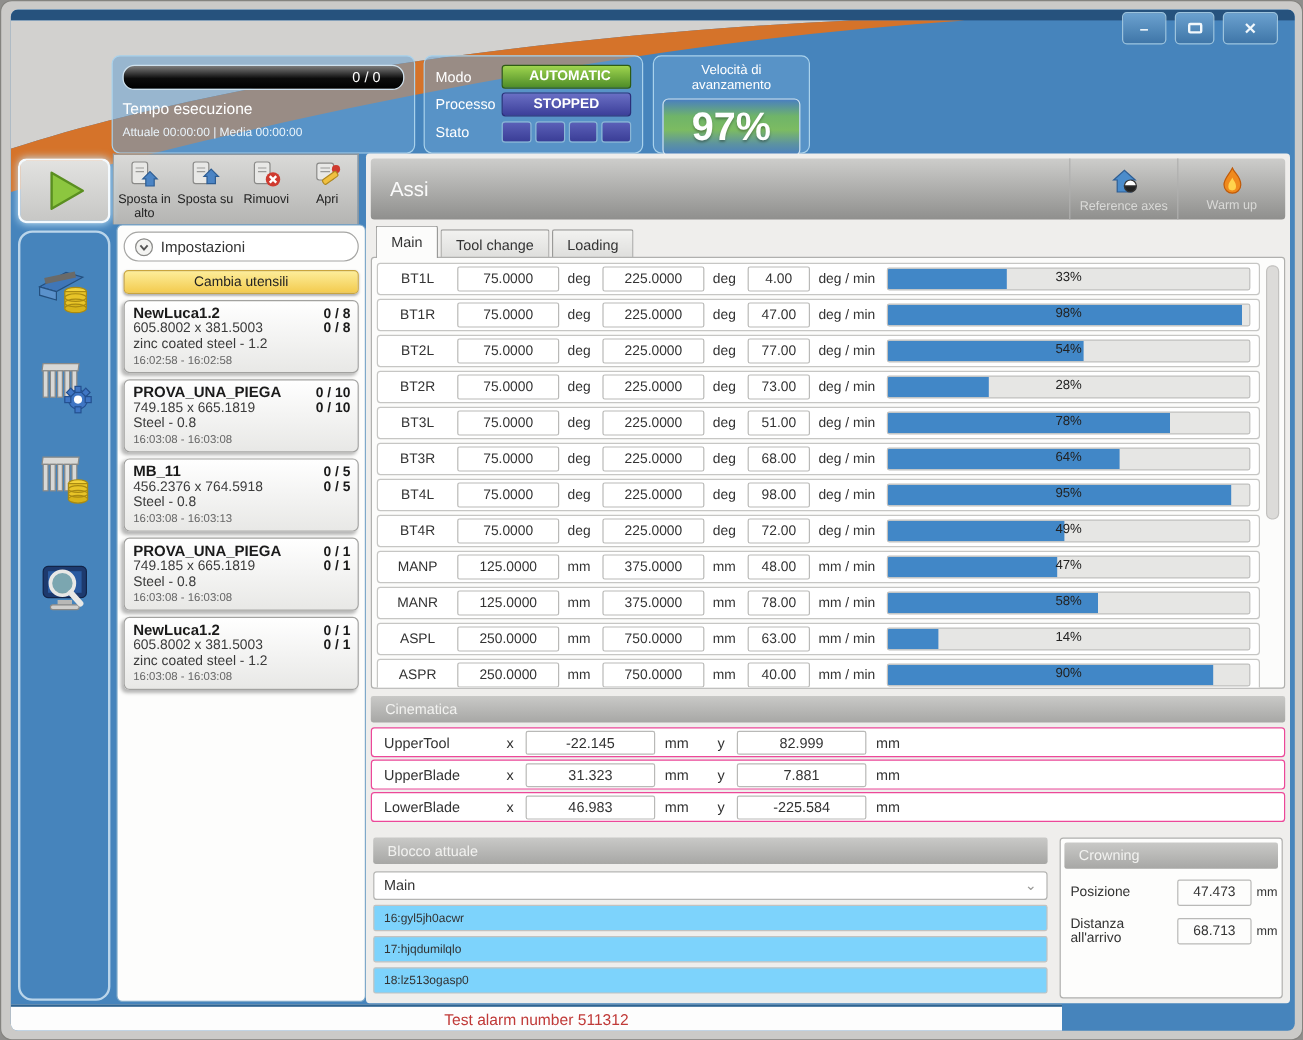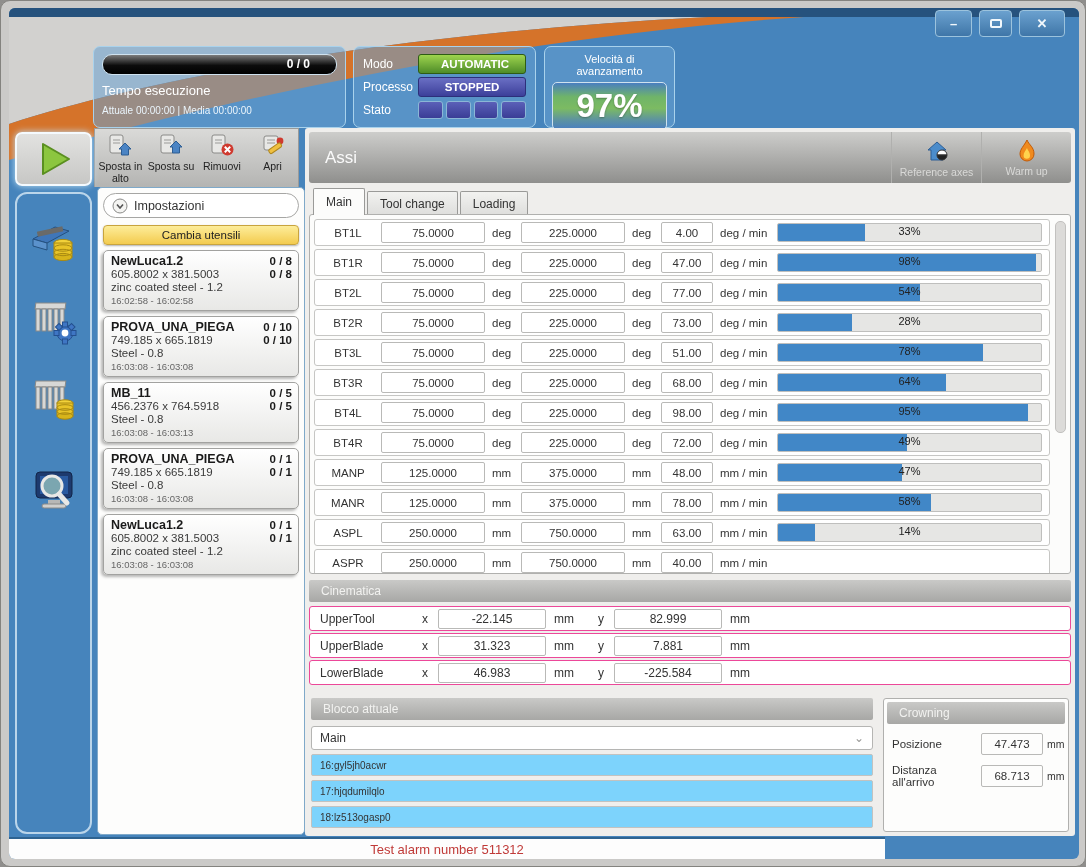--- a/index.html
+++ b/index.html
@@ -22,21 +22,21 @@
   .logo-circle { width:54px; height:54px; border-radius:50%; background:radial-gradient(circle at 38% 32%,#ffffff 60%,#dfe5ea); margin:0 auto; box-shadow:0 2px 5px rgba(0,0,0,.35); display:flex; align-items:center; justify-content:center; }
   .brand { margin-top:14px; font-size:10px; letter-spacing:.5px; }
   .brand .b1 { color:#d2methodin; } 
   .brand .b1 { color:#d5732a; font-style:italic; font-weight:bold; }
   .brand .b2 { color:#b9b9b7; font-weight:bold; }
 
   
   .hpanel { position:absolute; top:38px; background:rgba(104,160,208,.55); border:1px solid #a9d2ec; border-radius:7px; }
   .panel-tempo { left:84px; width:253px; height:82px; padding:7px 8px; }
   .tempo-bar { position:relative; height:21px; border-radius:10px; background:linear-gradient(#7c7c7c,#0c0c0c 55%,#000); border:1px solid #cfe2ef; }
-  .tempo-bar .count { position:absolute; right:26px; top:2px; color:#fff; font-size:12px; font-weight:bold; }
+  .tempo-bar .count { position:absolute; right:19px; top:2px; color:#fff; font-size:12px; font-weight:normal; }
   .tempo-title { color:#fff; font-size:13px; margin-top:8px; }
   .tempo-sub { color:#eaf4fb; font-size:10px; margin-top:7px; }
 
   .panel-modo { left:344px; width:183px; height:82px; padding:6px 9px; display:flex; flex-direction:column; justify-content:space-between; }
   .modo-row { display:flex; align-items:center; justify-content:space-between; height:22px; }
   .modo-label { color:#fff; font-size:12px; }
   .val-btn { width:108px; height:20px; border-radius:3px; color:#fff; font-size:11.5px; font-weight:bold; display:flex; align-items:center; justify-content:center; }
   .val-auto { background:linear-gradient(#9ed44e,#4e8c28); border:1px solid #2e5c14;padding-left:6px; }
   .val-stop { background:linear-gradient(#6a6fc4,#3c3f9a); border:1px solid #2c2f7a; }
   .state-squares { width:108px; display:flex; gap:3px; }
@@ -81,21 +81,21 @@
   .header-btn { width:90px; height:100%; border-left:1px solid #b0b0ae; display:flex; flex-direction:column; align-items:center; justify-content:center; gap:2px; cursor:pointer; }
   .header-btn .lbl { font-size:10.5px; color:#d9d9d7; }
 
   .tabs { position:absolute; left:8px; top:60px; height:27px; display:flex; align-items:flex-end; }
   .tab { height:24px; padding:0 12px; background:linear-gradient(#f2f2f0,#dededc); border:1px solid #9a9a98; border-bottom:none; margin-right:2px; font-size:12px; color:#333; display:flex; align-items:center; cursor:pointer; border-radius:2px 2px 0 0; }
   .tab.active { height:27px; background:#fcfcfb; font-weight:normal; position:relative; z-index:2; }
 
   .axes-table { position:absolute; left:4px; top:86px; width:762px; height:360px; background:#fcfcfb; border:1px solid #b0b0ae; border-radius:3px; padding:4px 20px 2px 4px; overflow:hidden; }
   .axis-row { height:27px; margin-bottom:3px; background:#fff; border:1px solid #c6c6c4; border-radius:3px; display:flex; align-items:center; font-size:11.5px; color:#333; }
   .axis-name { width:66px; text-align:center; }
-  .axis-input { width:104px; height:21px; border:1px solid #b9b9b7; border-radius:2px; background:#fff; display:flex; align-items:center; justify-content:center; }
+  .axis-input { width:85px; height:21px; border:1px solid #b9b9b7; border-radius:2px; background:#fff; display:flex; align-items:center; justify-content:center; }
   .axis-input.small { width:52px; }
   .axis-unit { width:36px; padding-left:7px; }
   .axis-unit.wide { width:64px; }
   .axis-bar { flex:1; height:19px; margin-right:7px; background:#e6e6e4; border:1px solid #bfbfbd; border-radius:2px; position:relative; overflow:hidden; }
   .axis-bar-fill { position:absolute; left:0; top:0; bottom:0; background:#4187c7; }
   .axis-bar-label { position:absolute; left:0; right:0; top:1px; text-align:center; font-size:11px; color:#222; }
   .scrollbar { position:absolute; right:4px; top:6px; width:11px; height:348px; }
   .scroll-thumb { position:absolute; left:0; top:0; width:11px; height:212px; background:#dcdbd9; border:1px solid #c2c1bf; border-radius:5px; cursor:pointer; }
 
   .cine-header { position:absolute; left:4px; top:452px; width:762px; height:22px; background:linear-gradient(#c9c9c7,#a7a7a5); border-radius:2px; display:flex; align-items:center; }
@@ -548,20 +548,24 @@
   </div>
 
   <div class="axis-row">
     <span class="axis-name">ASPR</span>
     <span class="axis-input">250.0000</span>
     <span class="axis-unit">mm</span>
     <span class="axis-input">750.0000</span>
     <span class="axis-unit">mm</span>
     <span class="axis-input small">40.00</span>
     <span class="axis-unit wide">mm / min</span>
+    <span class="axis-bar">
+      <span class="axis-bar-fill" style="width: 90%;"></span>
+      <span class="axis-bar-label">90%</span>
+    </span>
   </div>
 </div>
         <div class="scrollbar">
           <div class="scroll-thumb"></div>
         </div>
       </div>
 
       <div class="cine-header">
         <span class="t">Cinematica</span>
       </div>

